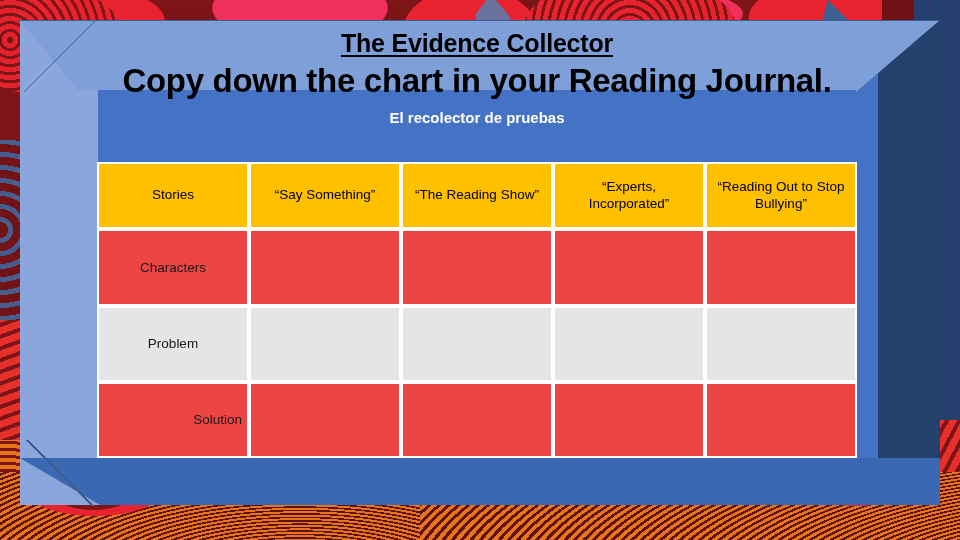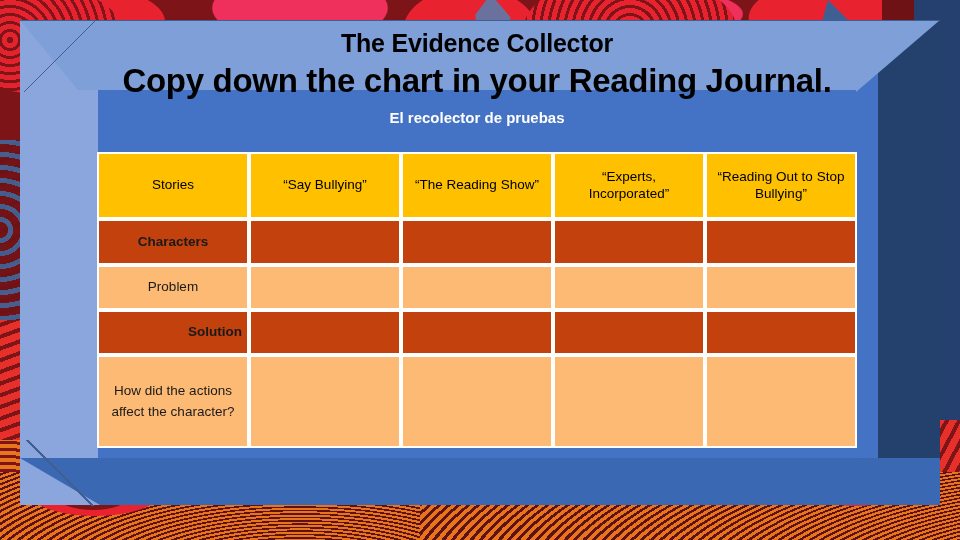--- a/index.html
+++ b/index.html
@@ -217,20 +217,21 @@
     left: 98px; top: 30px;
     width: 758px;
     text-align: center;
     z-index: 6;
   }
   .title-main {
     font-family: "Liberation Sans", sans-serif;
     font-size: 25px;
     font-weight: bold;
     color: #000000;
+    text-decoration: underline;
     text-underline-offset: 3px;
     line-height: 1.05;
     letter-spacing: -0.2px;
     white-space: nowrap;
     text-align: center;
   }
   .title-sub {
     font-family: "Liberation Sans", sans-serif;
     font-size: 33px;
     font-weight: bold;
@@ -246,21 +247,21 @@
     font-weight: bold;
     color: #ffffff;
     line-height: 1.3;
     white-space: nowrap;
   }
   .title-es1 { margin-top: 6px; }
 
   
   .tbl-wrap {
     position: absolute;
-    left: 97px; top: 152px;
+    left: 97px; top: 162px;
     width: 760px; height: 224px;
     z-index: 7;
   }
   table.chart {
     width: 760px;
     height: 296px;
     border-collapse: separate;
     border-spacing: 0;
     table-layout: fixed;
   }
@@ -278,22 +279,22 @@
     color: #000000;
     font-size: 13.5px;
     font-weight: bold;
     height: 67px;
     line-height: 1.25;
   }
   tbody td {
     font-size: 13.5px;
     color: #1a1a1a;
   }
-  tr.r-odd td  { background: #c2410c; font-weight: bold; }
-  tr.r-even td { background: #fdba74; }
+  tr.r-odd td  { background: #ef4444; }
+  tr.r-even td { background: #e5e5e5; }
   tr.r1 td { height: 46px; }
   tr.r2 td { height: 45px; }
   tr.r3 td { height: 45px; text-align: right; }
   tr.r4 td { height: 93px; }
   td.rowlabel { line-height: 1.5; }
 </style>
 </head>
 <body>
 
 <div id="slide">
@@ -339,21 +340,21 @@
     <div class="title-main">The Evidence Collector</div>
     <div class="title-sub">Copy down the chart in your Reading Journal.</div>
     <div class="title-es1">El recolector de pruebas</div>
   </div>
 
   <div class="tbl-wrap">
     <table class="chart">
       <thead>
         <tr>
           <th>Stories</th>
-          <th>“Say Bullying”</th>
+          <th>“Say Something”</th>
           <th>“The Reading Show”</th>
           <th>“Experts, Incorporated”</th>
           <th>“Reading Out to Stop Bullying”</th>
         </tr>
       </thead>
       <tbody>
         <tr class="r-odd r1">
           <td class="rowlabel">Characters</td>
           <td></td>
           <td></td>
@@ -367,24 +368,17 @@
           <td></td>
           <td></td>
         </tr>
         <tr class="r-odd r3">
           <td class="rowlabel">Solution</td>
           <td></td>
           <td></td>
           <td></td>
           <td></td>
         </tr>
-        <tr class="r-even r4">
-          <td class="rowlabel">How did the actions affect the character?</td>
-          <td></td>
-          <td></td>
-          <td></td>
-          <td></td>
-        </tr>
       </tbody>
     </table>
   </div>
 
 </div>
 
 </body></html>

